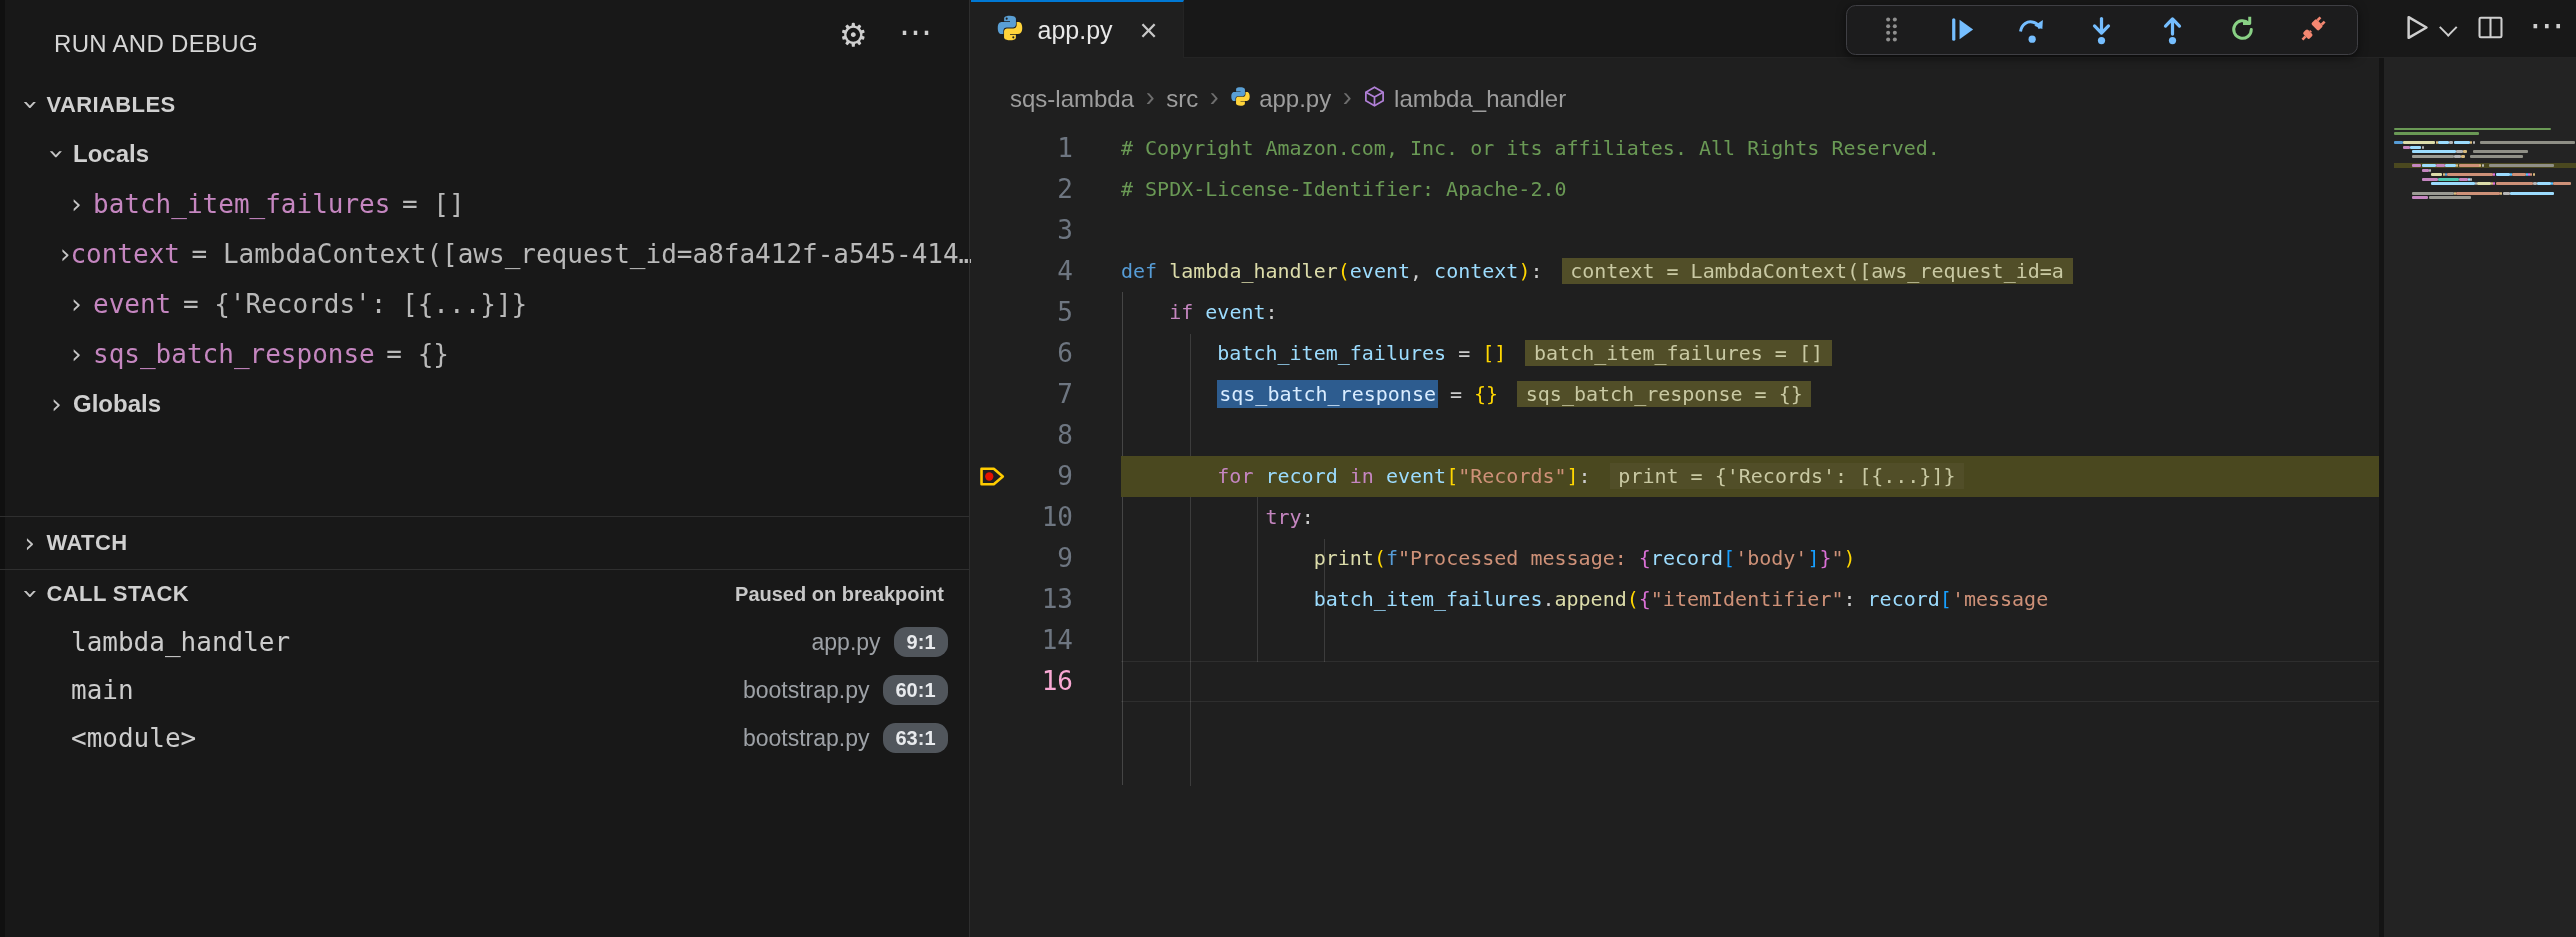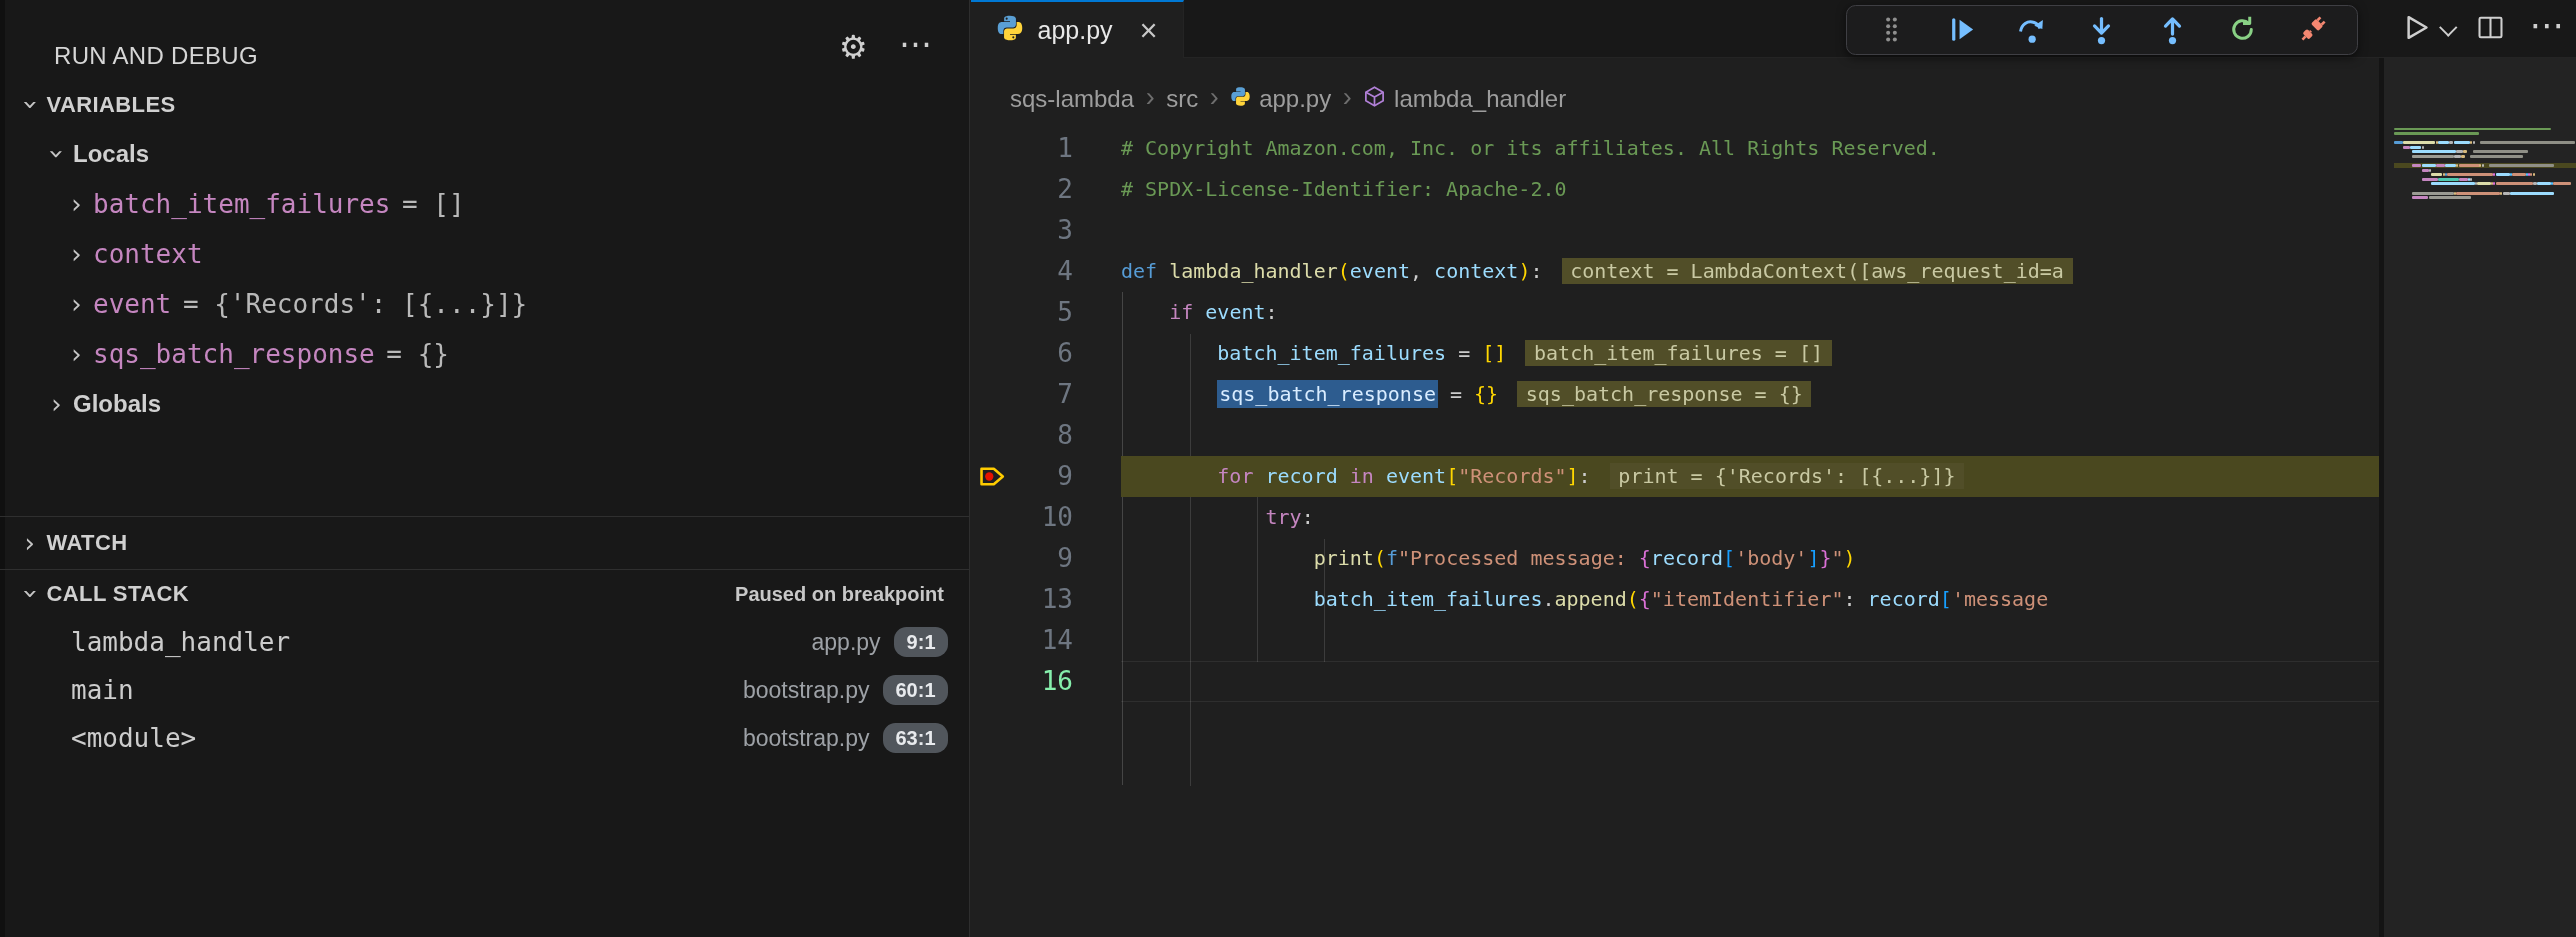--- a/index.html
+++ b/index.html
@@ -3,21 +3,21 @@
 <meta charset="utf-8">
 <style>
   * { margin:0; padding:0; box-sizing:border-box; }
   html,body { width:2576px; height:938px; overflow:hidden; }
   body { background:#1f1f1f; font-family:"Liberation Sans","DejaVu Sans",sans-serif; position:relative; }
   .mono { font-family:"DejaVu Sans Mono",monospace; }
 
   
   #sidebar { position:absolute; left:0; top:0; width:970px; height:938px; background:#181818; border-right:1px solid #2e2e2e; }
   #sidebar::before { content:""; position:absolute; left:0; top:0; width:4.8px; height:100%; background:#101010; }
-  .sb-header { position:absolute; left:0; top:16px; width:100%; height:71px;padding-left:20px; }
+  .sb-header { position:absolute; left:0; top:4px; width:100%; height:71px;padding-left:20px; }
   .sb-title { position:absolute; left:54px; top:26px; font-size:24px; color:#d6d6d6; letter-spacing:0.3px; }
   .cfg-dd { position:absolute; left:388px; top:8.7px; width:441px; height:46px; background:#2e2e2f; border:1px solid #3c3c3c; border-radius:5.8px; display:flex; align-items:center; overflow:hidden; }
   .cfg-play { width:50px; height:100%; background:#28282a; display:flex; align-items:center; justify-content:center; border-right:1px solid #3f3f3f; }
   .cfg-label { flex:1; padding-left:21px; font-size:25px; color:#d2d2d2; }
   .chev-down { display:inline-block; width:12.5px; height:12.5px; border-right:2.3px solid #cfcfcf; border-bottom:2.3px solid #cfcfcf; transform:rotate(45deg); margin:-5.8px 21px 0 0; }
   .gear { position:absolute; left:839px; top:11.6px; font-size:32px; color:#cfcfcf; }
   .sb-dots { position:absolute; left:899px; top:7.7px; font-size:33px; color:#cfcfcf; }
 
   .sec-header { position:absolute; left:0; width:100%; display:flex; align-items:center; font-size:22px; font-weight:bold; color:#d0d0d0; letter-spacing:0.4px; }
   .twist { display:inline-block; width:33px; text-align:center; font-size:26px; font-weight:normal; color:#c5c5c5; font-family:"DejaVu Sans",sans-serif; }
@@ -53,21 +53,21 @@
   .bc-item { display:flex; align-items:center; gap:7.7px; }
 
   .code-area { position:absolute; left:0; top:123px; width:1408px; bottom:0; overflow:hidden; }
   .code-lines { padding-top:4.8px; }
   .code-line { display:flex; height:41px; align-items:center; position:relative; }
   .glyph { width:42px; height:100%; display:flex; align-items:center; justify-content:center; flex:none; }
   .lnum { width:60px; text-align:right; font-size:26px; color:#6e7681; font-family:"DejaVu Sans Mono",monospace; flex:none; }
   .lgap { width:48px; flex:none; }
   .ltext { font-family:"DejaVu Sans Mono",monospace; font-size:20px; white-space:pre; color:#cccccc; }
   .code-line.stopped { background:linear-gradient(90deg, transparent 150px, #4a481f 150px); }
-  .code-line.cursor-line .lnum { color:#86efac; }
+  .code-line.cursor-line .lnum { color:#f9a8d4; }
   .code-line.cursor-line::after { content:""; position:absolute; left:150px; right:0; top:0; bottom:0; border-top:1px solid rgba(255,255,255,.07); border-bottom:1px solid rgba(255,255,255,.07); pointer-events:none; }
 
   .tk-cm{color:#6a9955} .tk-kw{color:#c586c0} .tk-kw2{color:#569cd6} .tk-fn{color:#dcdcaa}
   .tk-vr{color:#9cdcfe} .tk-st{color:#ce9178} .tk-cl{color:#4ec9b0} .tk-pl{color:#cccccc}
   .tk-b1{color:#ffd700} .tk-b2{color:#da70d6} .tk-b3{color:#179fff}
   .hl-blue { background:#2d5c8f; color:#d8ecff; padding:1.9px 1.9px; }
   .hl-gray { background:#51565c; color:#d8dce0; padding:1.9px 1.9px; }
   .annotation { background:#514e28; color:#c9c9a3; margin-left:19px; padding:1px 8.7px; }
 
   .iguide { position:absolute; width:1px; background:#3c3c3c; }
@@ -98,20 +98,21 @@
 
   <div id="locals-list">
       <div class="tree-row mono" style="top: 179px; padding-left: 60px;">
         <span class="twist">›</span>
         <span class="var-name">batch_item_failures</span>
         <span class="var-val">= []</span>
       </div>
       <div class="tree-row mono" style="top: 229px; padding-left: 60px;">
         <span class="twist">›</span>
         <span class="var-name">context</span>
+        <span class="var-val">= LambdaContext([aws_request_id=a8fa412f-a545-414…</span>
       </div>
       <div class="tree-row mono" style="top: 279px; padding-left: 60px;">
         <span class="twist">›</span>
         <span class="var-name">event</span>
         <span class="var-val">= {'Records': [{...}]}</span>
       </div>
       <div class="tree-row mono" style="top: 329px; padding-left: 60px;">
         <span class="twist">›</span>
         <span class="var-name">sqs_batch_response</span>
         <span class="var-val">= {}</span>

